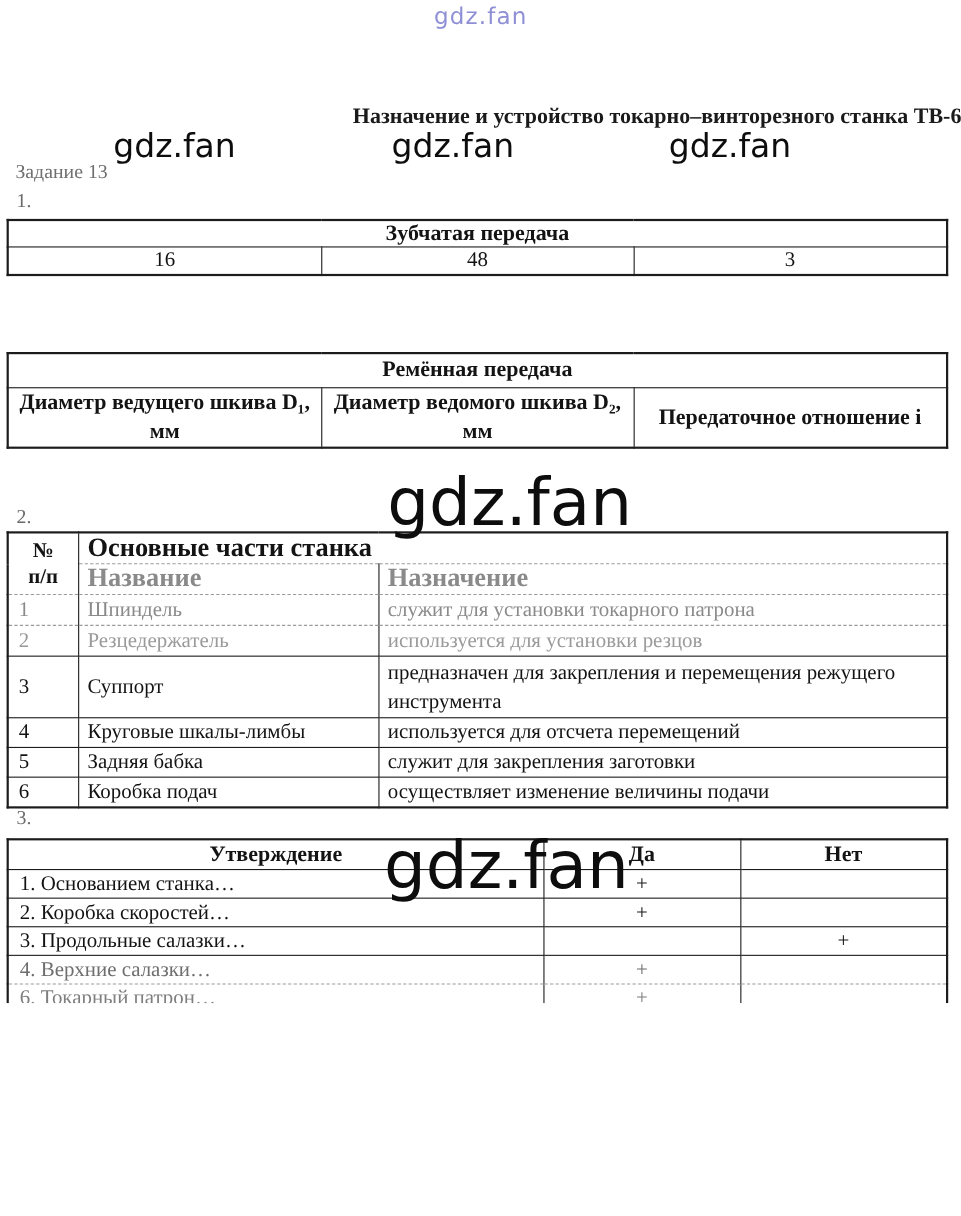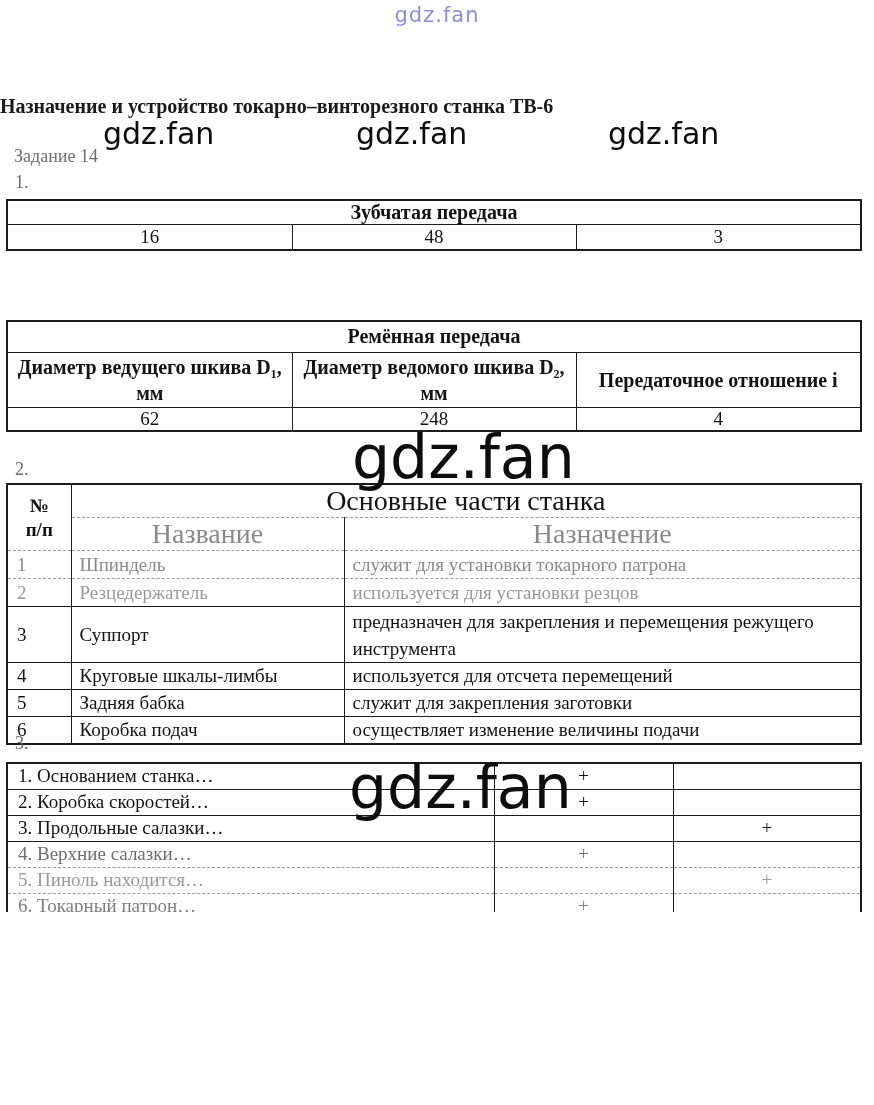--- a/index.html
+++ b/index.html
@@ -32,21 +32,21 @@
     position: absolute;
     font-family: "DejaVu Sans", sans-serif;
     font-size: 60px; line-height: 1; color: #0d0d0d;
     z-index: 6; pointer-events: none;
   }
   .wm-big.b1 { top: 427px; left: 352px; }
   .wm-big.b2 { top: 757px; left: 349px; }
   
   .doc-title {
     position: absolute; top: 95px; left: 0; width: 100%;
-    text-align: left; font-weight: bold; font-size: 20px; color: #1a1a1a;
+    text-align: right; font-weight: bold; font-size: 20px; color: #1a1a1a;
   }
   .task-label {
     position: absolute; top: 146px; left: 14px;
     font-size: 18px; color: #6f6f6f;
   }
   .sec-label { position: absolute; left: 15px; font-size: 18px; color: #6a6a6a; }
   .sec-label.s1 { top: 172px; }
   .sec-label.s2 { top: 459px; }
   .sec-label.s3 { top: 733px; }
   .footer {
@@ -77,21 +77,21 @@
   table.t1 .t-val   { height: 25px; }
 
   table.t2 { top: 320px; border-radius: 30px; }
   table.t2 .t-title { height: 31px; }
   table.t2 .t-head  { height: 55px; margin-top: 38px; }
   table.t2 .t-val   { height: 23px; }
 
   table.t3 { top: 483px; }
   table.t3 .h1 { height: 23px; }
   table.t3 .h2 { height: 27px; }
-  table.t3 .h1 td, table.t3 .h2 td { font-weight: normal; font-size: 28px; text-align: center; }
+  table.t3 .h1 td, table.t3 .h2 td { font-weight: bold; font-size: 24px; text-align: left; }
   table.t3 td.no-cell { font-weight: bold; font-size: 19px; text-align: center; line-height: 24px;
                         border-bottom: 1px dashed #9b9b9b; padding: 0 2px; }
   table.t3 .h2 td { color: #8a8a8a; border-top: 1px dashed #9b9b9b; border-bottom: 1px dashed #9b9b9b; margin-top: 44px; }
   table.t3 .h1 td.span-cell { border-bottom: 1px dashed #9b9b9b; }
   table.t3 tr.pr { height: 27px; }
   table.t3 tr.pr td { text-align: left; }
   table.t3 tr.pr td.num { padding-left: 9px; }
   table.t3 tr.r0 { height: 28px; }
   table.t3 tr.r0 td { color: #8a8a8a; border-top: 1px dashed #9b9b9b; border-bottom: 1px dashed #9b9b9b; }
   table.t3 tr.r1 { height: 28px; }
@@ -115,21 +115,21 @@
 <div class="page">
 
   <div class="wm-top">gdz.fan</div>
 
   <div class="doc-title">Назначение и устройство токарно–винторезного станка ТВ-6</div>
 
   <div class="wm-mid w1">gdz.fan</div>
   <div class="wm-mid w2">gdz.fan</div>
   <div class="wm-mid w3">gdz.fan</div>
 
-  <div class="task-label">Задание 14</div>
+  <div class="task-label">Задание 13</div>
   <div class="sec-label s1">1.</div>
 
   <table class="doc t1">
     <colgroup>
         <col style="width:285px">
         <col style="width:284px">
         <col style="width:285px">
       </colgroup>
     <tbody>
         <tr class="t-title">
@@ -150,25 +150,20 @@
         <col style="width:285px">
       </colgroup>
     <tbody>
         <tr class="t-title">
       <td colspan="3">Ремённая передача</td>
     </tr>
     <tr class="t-head">
       <td>Диаметр ведущего шкива D₁, мм</td>
       <td>Диаметр ведомого шкива D₂, мм</td>
       <td>Передаточное отношение i</td>
-    </tr>
-    <tr class="t-val">
-      <td>62</td>
-      <td>248</td>
-      <td>4</td>
     </tr>
   </tbody>
     </table>
 
   <div class="sec-label s2">2.</div>
   <div class="wm-big b1">gdz.fan</div>
 
   <table class="doc t3">
     <colgroup>
         <col style="width:64px">
@@ -223,45 +218,45 @@
   <div class="sec-label s3">3.</div>
   <div class="wm-big b2">gdz.fan</div>
 
   <table class="doc t4">
     <colgroup>
         <col style="width:487px">
         <col style="width:179px">
         <col style="width:188px">
       </colgroup>
     <tbody>
+        <tr class="t-head">
+      <td>Утверждение</td>
+      <td>Да</td>
+      <td>Нет</td>
+    </tr>
     <tr class="st">
       <td class="stm">1. Основанием станка…</td>
       <td class="mark">+</td>
       <td class="mark"></td>
     </tr>
     <tr class="st">
       <td class="stm">2. Коробка скоростей…</td>
       <td class="mark">+</td>
       <td class="mark"></td>
     </tr>
     <tr class="st">
       <td class="stm">3. Продольные салазки…</td>
       <td class="mark"></td>
       <td class="mark">+</td>
     </tr>
     <tr class="st s3">
       <td class="stm">4. Верхние салазки…</td>
       <td class="mark">+</td>
       <td class="mark"></td>
     </tr>
-    <tr class="st s4">
-      <td class="stm">5. Пиноль находится…</td>
-      <td class="mark"></td>
-      <td class="mark">+</td>
-    </tr>
     <tr class="st s5">
       <td class="stm">6. Токарный патрон…</td>
       <td class="mark">+</td>
       <td class="mark"></td>
     </tr>
   </tbody>
     </table>
 
   <div class="footer">Гдз.фан</div>
 

